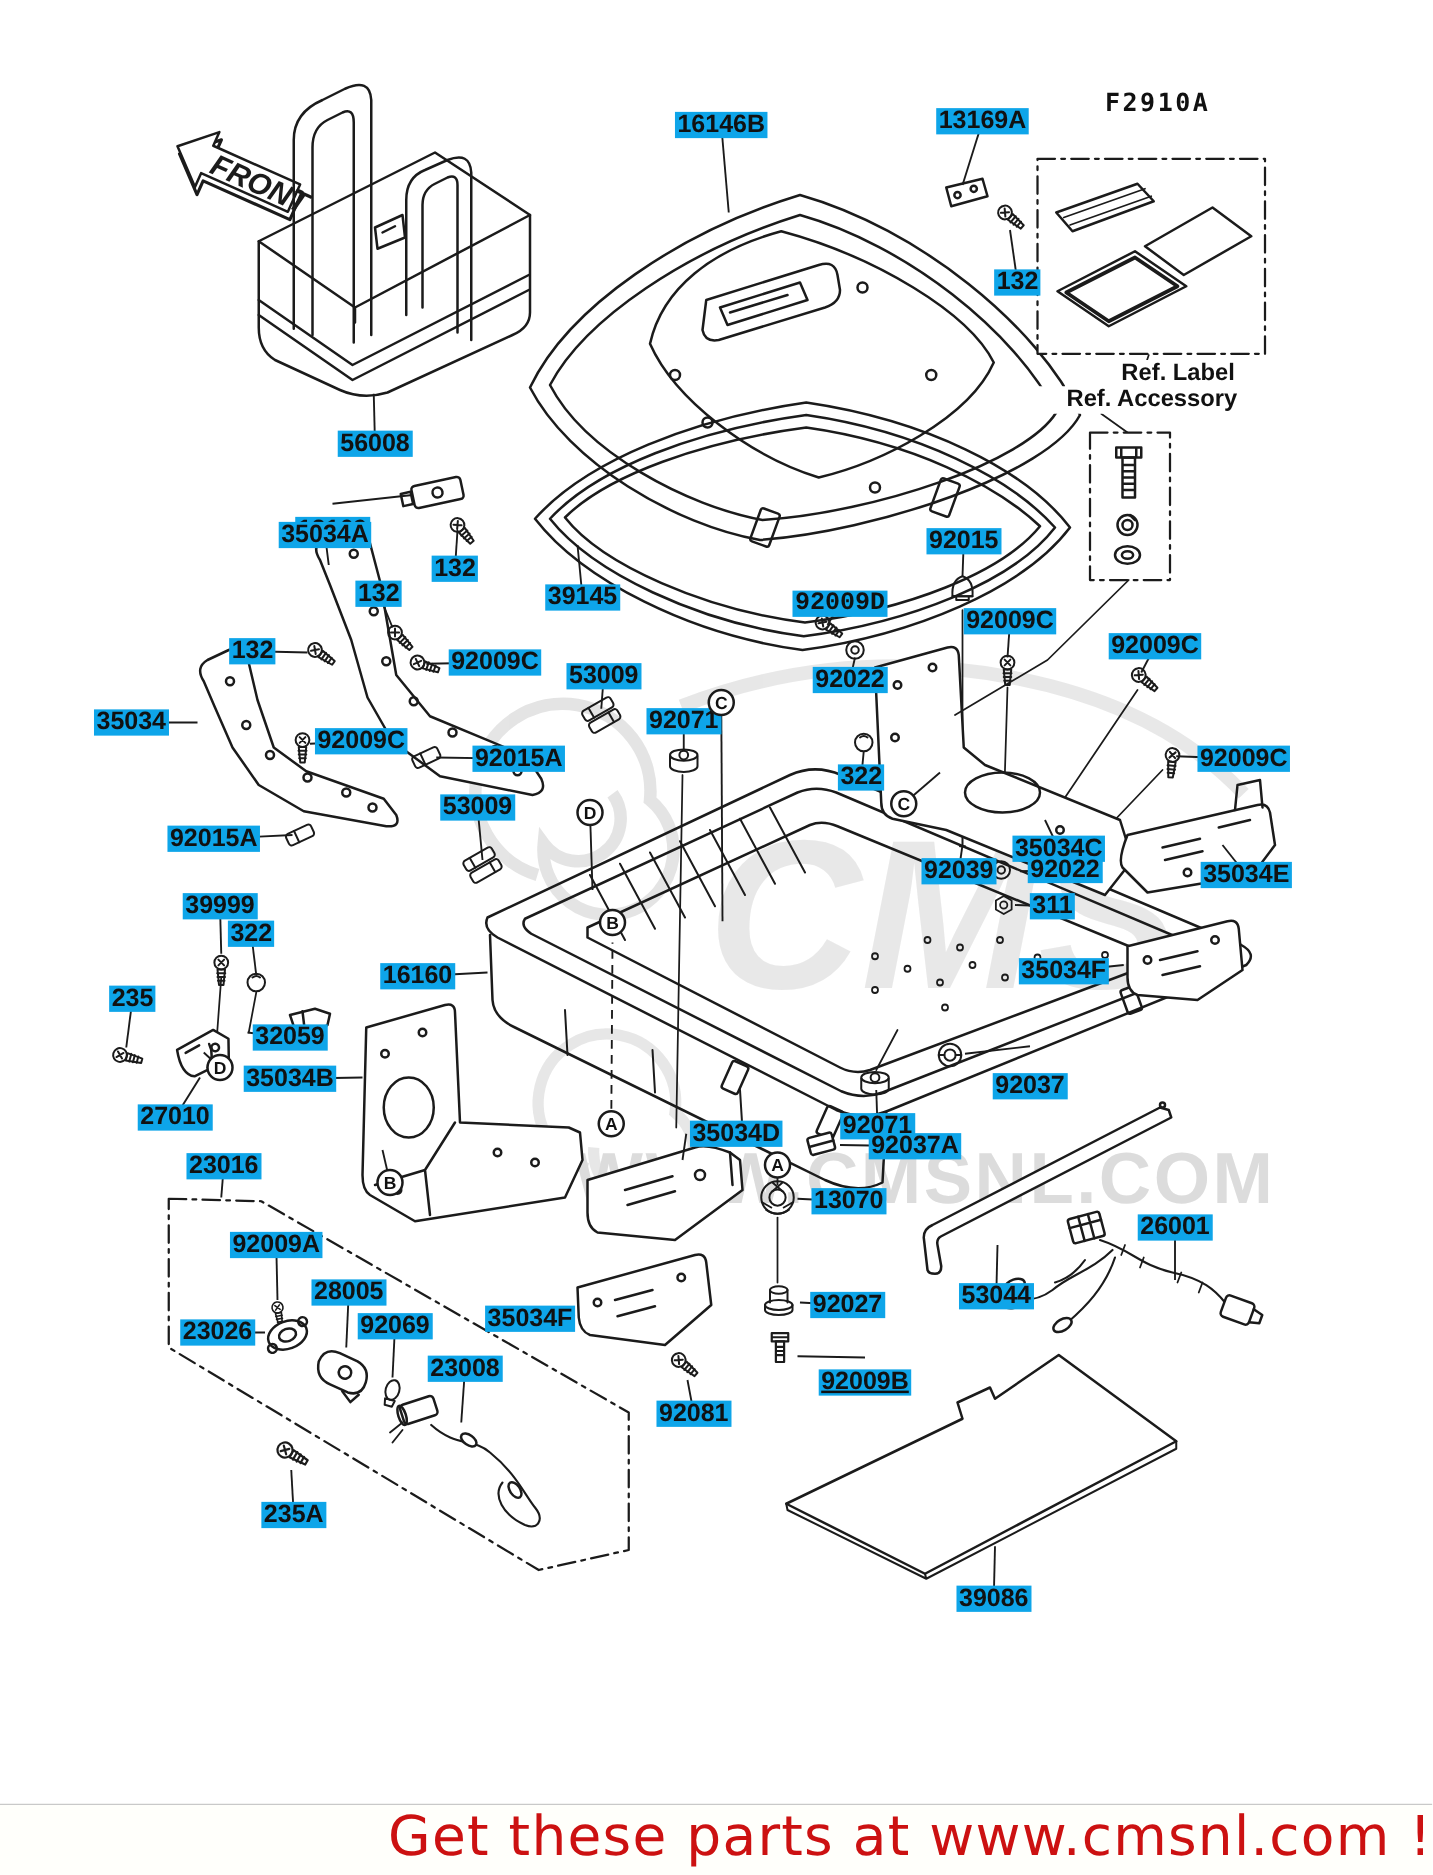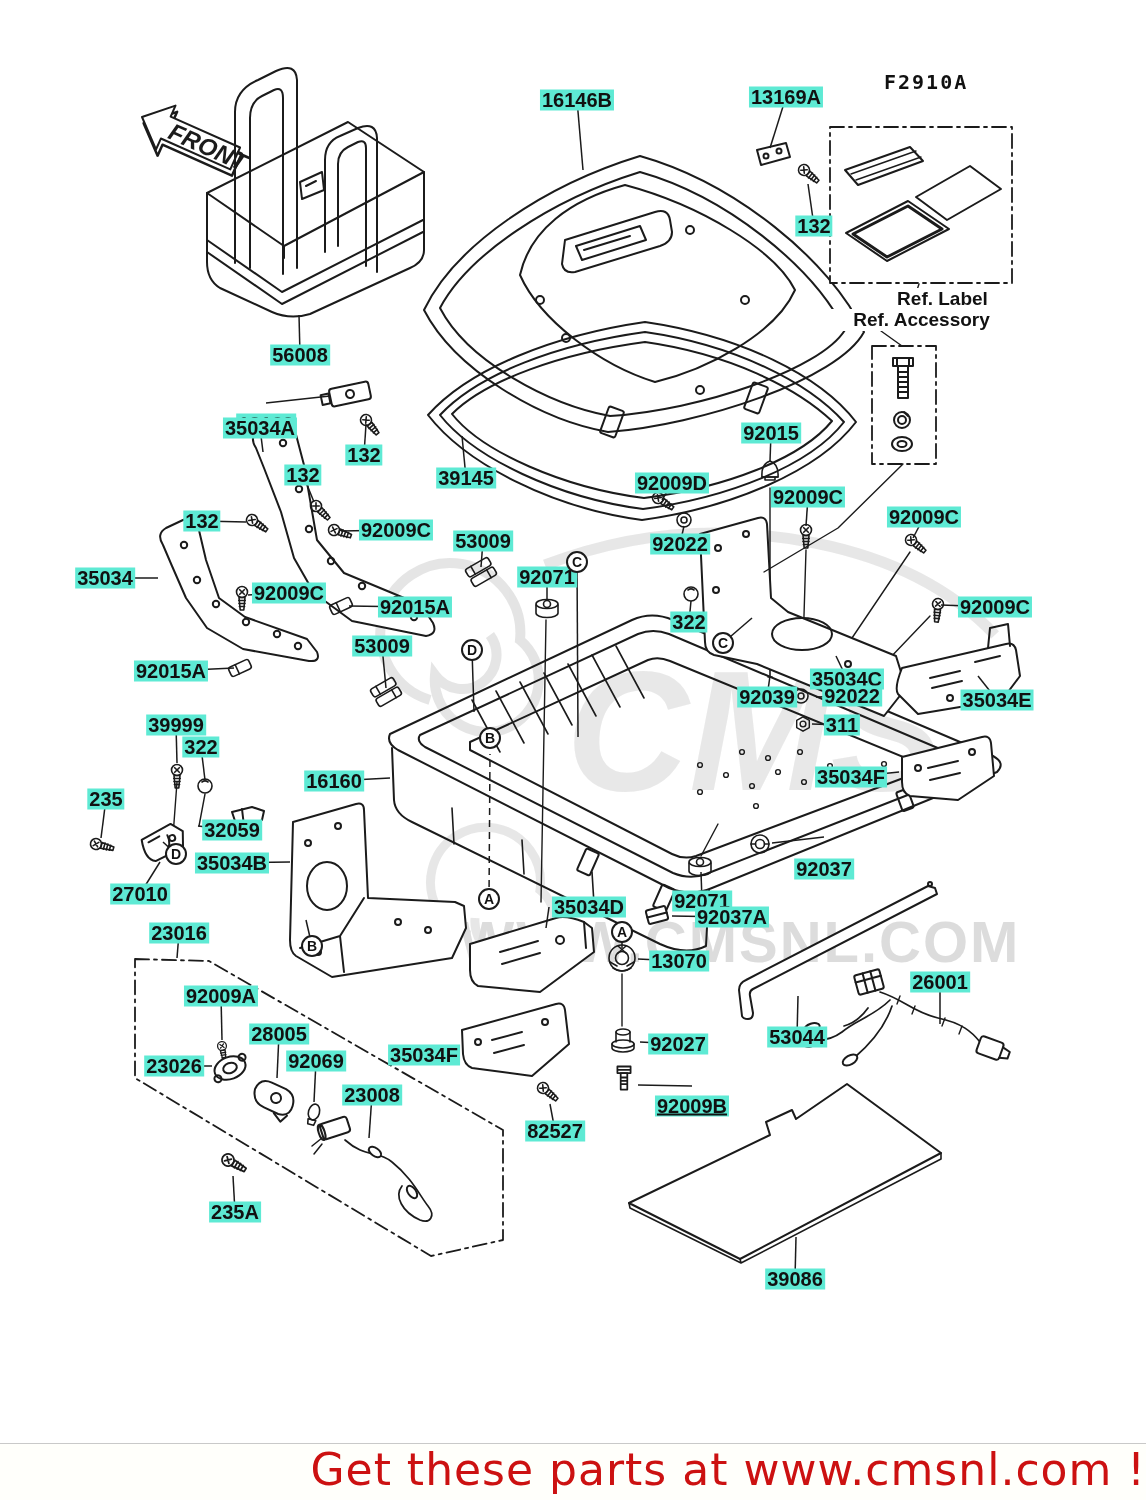--- a/index.html
+++ b/index.html
@@ -4,21 +4,21 @@
 <style>
   html,body{margin:0;padding:0;background:#fff;}
   .canvas{position:relative;width:1146px;height:1500px;background:#fff;overflow:hidden;
           font-family:"Liberation Sans",sans-serif;}
   .title{position:absolute;left:18px;top:22px;font-size:29px;color:#7d7d7d;
          letter-spacing:.5px;white-space:nowrap;}
   .diagram-code{position:absolute;left:884px;top:70px;font-family:"DejaVu Sans Mono",monospace;
          font-size:20px;font-weight:bold;letter-spacing:2px;color:#111;}
   svg{position:absolute;left:0;top:0;}
   .plabel{position:absolute;transform:translate(-50%,-50%);font-size:20px;font-weight:bold;
-          color:#111;background:#5eead4;padding:0 2px;white-space:nowrap;z-index:5;line-height:1.05;}
+          color:#111;background:#0ea5e9;padding:0 2px;white-space:nowrap;z-index:5;line-height:1.05;}
   .rmark{position:absolute;transform:translate(-50%,-50%);width:18px;height:18px;border:2px solid #1b1b1b;
          border-radius:50%;background:#fff;font-size:14px;font-weight:bold;color:#111;text-align:center;
          line-height:18px;z-index:5;}
   .reftext{position:absolute;transform:translate(-50%,-50%);font-size:19px;font-weight:bold;color:#111;
            background:#fff;white-space:nowrap;z-index:5;padding-left:45px;}
   .footer{position:absolute;left:0;top:1443px;width:1146px;height:57px;border-top:1px solid #c9c9c9;
           text-align:right;z-index:6;background:#fffffb;}
   .footer span{font-family:"DejaVu Sans",sans-serif;font-size:44px;color:#cc1111;letter-spacing:1px;}
 </style>
 </head>
@@ -476,21 +476,21 @@
   <div id="label-layer">
       <div class="plabel" style="left: 577px; top: 100px;">16146B</div>
       <div class="plabel" style="left: 786px; top: 97px;">13169A</div>
       <div class="plabel" style="left: 814px; top: 226px;">132</div>
       <div class="plabel" style="left: 300px; top: 355px;">56008</div>
       <div class="plabel" style="left: 266px; top: 424px;">13169</div>
       <div class="plabel" style="left: 260px; top: 428px;">35034A</div>
       <div class="plabel" style="left: 364px; top: 455px;">132</div>
       <div class="plabel" style="left: 303px; top: 475px;">132</div>
       <div class="plabel" style="left: 466px; top: 478px;">39145</div>
-      <div class="plabel" style="left: 672px; top: 483px;">92009D</div>
+      <div class="plabel" style="left: 672px; top: 483px; font-family: Liberation Mono, monospace;">92009D</div>
       <div class="plabel" style="left: 771px; top: 433px;">92015</div>
       <div class="plabel" style="left: 808px; top: 497px;">92009C</div>
       <div class="plabel" style="left: 924px; top: 517px;">92009C</div>
       <div class="plabel" style="left: 202px; top: 521px;">132</div>
       <div class="plabel" style="left: 396px; top: 530px;">92009C</div>
       <div class="plabel" style="left: 483px; top: 541px;">53009</div>
       <div class="plabel" style="left: 547px; top: 577px;">92071</div>
       <div class="plabel" style="left: 680px; top: 544px;">92022</div>
       <div class="plabel" style="left: 105px; top: 578px;">35034</div>
       <div class="plabel" style="left: 289px; top: 593px;">92009C</div>
@@ -521,21 +521,21 @@
       <div class="plabel" style="left: 679px; top: 961px;">13070</div>
       <div class="plabel" style="left: 940px; top: 982px;">26001</div>
       <div class="plabel" style="left: 279px; top: 1034px;">28005</div>
       <div class="plabel" style="left: 174px; top: 1066px;">23026</div>
       <div class="plabel" style="left: 316px; top: 1061px;">92069</div>
       <div class="plabel" style="left: 372px; top: 1095px;">23008</div>
       <div class="plabel" style="left: 424px; top: 1055px;">35034F</div>
       <div class="plabel" style="left: 678px; top: 1044px;">92027</div>
       <div class="plabel" style="left: 797px; top: 1037px;">53044</div>
       <div class="plabel" style="left: 692px; top: 1106px; text-decoration: underline;">92009B</div>
-      <div class="plabel" style="left: 555px; top: 1131px;">82527</div>
+      <div class="plabel" style="left: 555px; top: 1131px;">92081</div>
       <div class="plabel" style="left: 235px; top: 1212px;">235A</div>
       <div class="plabel" style="left: 795px; top: 1279px;">39086</div>
       <div class="rmark" style="left: 489px; top: 899px;">A</div>
       <div class="rmark" style="left: 622px; top: 932px;">A</div>
       <div class="rmark" style="left: 490px; top: 738px;">B</div>
       <div class="rmark" style="left: 312px; top: 946px;">B</div>
       <div class="rmark" style="left: 577px; top: 562px;">C</div>
       <div class="rmark" style="left: 723px; top: 643px;">C</div>
       <div class="rmark" style="left: 472px; top: 650px;">D</div>
       <div class="rmark" style="left: 176px; top: 854px;">D</div>

